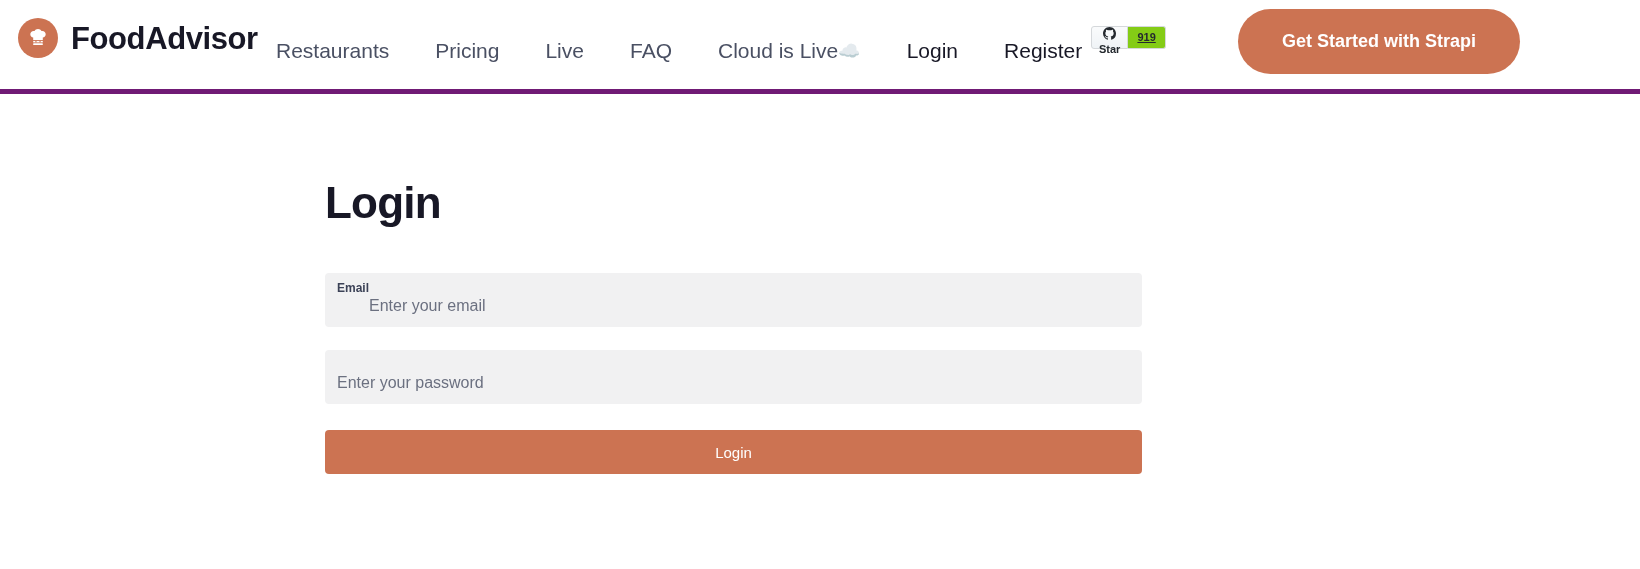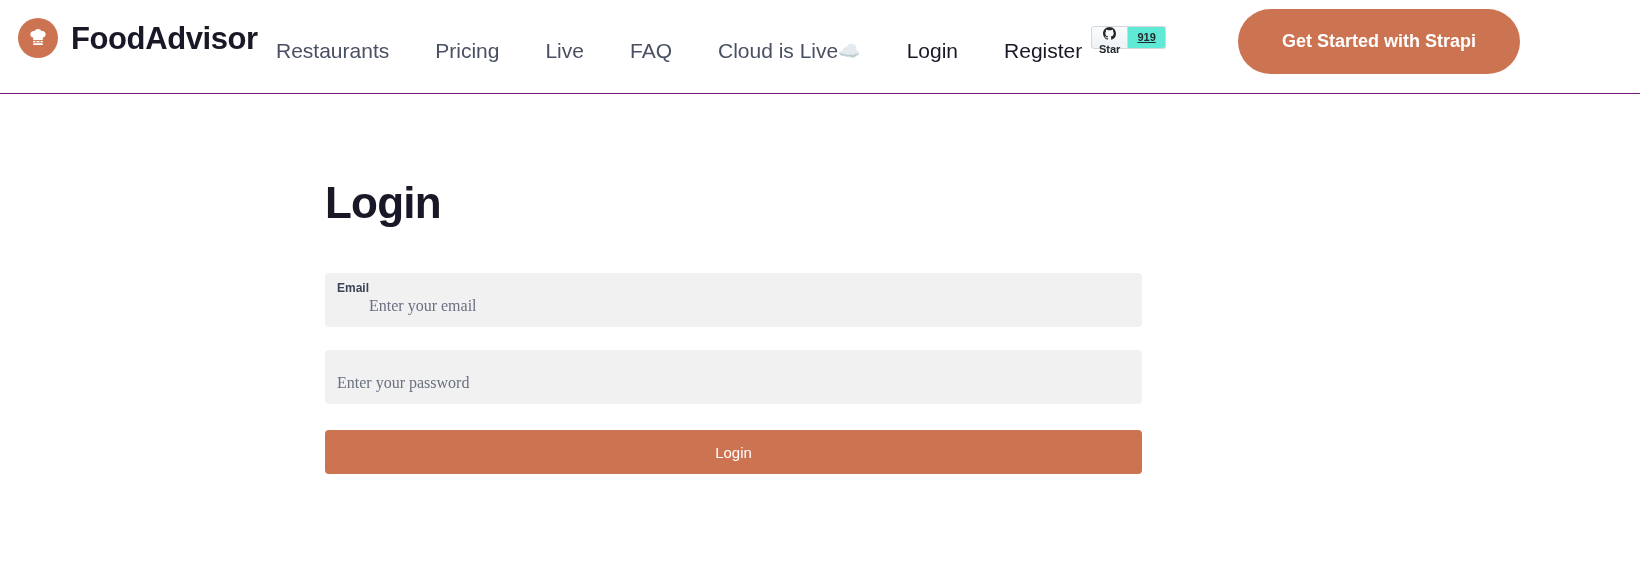--- a/index.html
+++ b/index.html
@@ -12,21 +12,21 @@
     -webkit-font-smoothing: antialiased;
     overflow: hidden;
   }
 
   
   #site-header {
     position: relative;
     width: 1640px;
     height: 94px;
     background: #ffffff;
-    border-bottom: 1px solid #701a75;
+    border-bottom: 5px solid #701a75;
   }
 
   .brand {
     position: absolute;
     left: 18px;
     top: 18px;
     display: flex;
     align-items: center;
     gap: 13px;
     text-decoration: none;
@@ -107,21 +107,21 @@
     line-height: 1;
     flex-direction: column;
   }
 
   .gh-btn svg { display: block; }
 
   .gh-count {
     display: flex;
     align-items: center;
     padding: 0 9px;
-    background: #5eead4;
+    background: #84cc16;
     border: 1px solid #d5d8db;
     border-left: none;
     border-radius: 0 3px 3px 0;
     font-size: 11px;
     font-weight: bold;
     color: #24292e;
     line-height: 1;
   }
 
   
@@ -188,21 +188,21 @@
     color: #3c4257;
     line-height: 1.25;
   }
 
   .field-input {
     width: 100%;
     margin-top: 3px;
     border: none;
     outline: none;
     background: transparent;
-    font-family: Liberation Serif, serif;
+    font-family: Liberation Sans, sans-serif;
     font-size: 16px;
     color: #181826;
     line-height: 1.2;
     padding: 0;
   }
 
   .field-input::placeholder { color: #6b7080; opacity: 1; }
 
   #submit-button {
     width: 817px;

